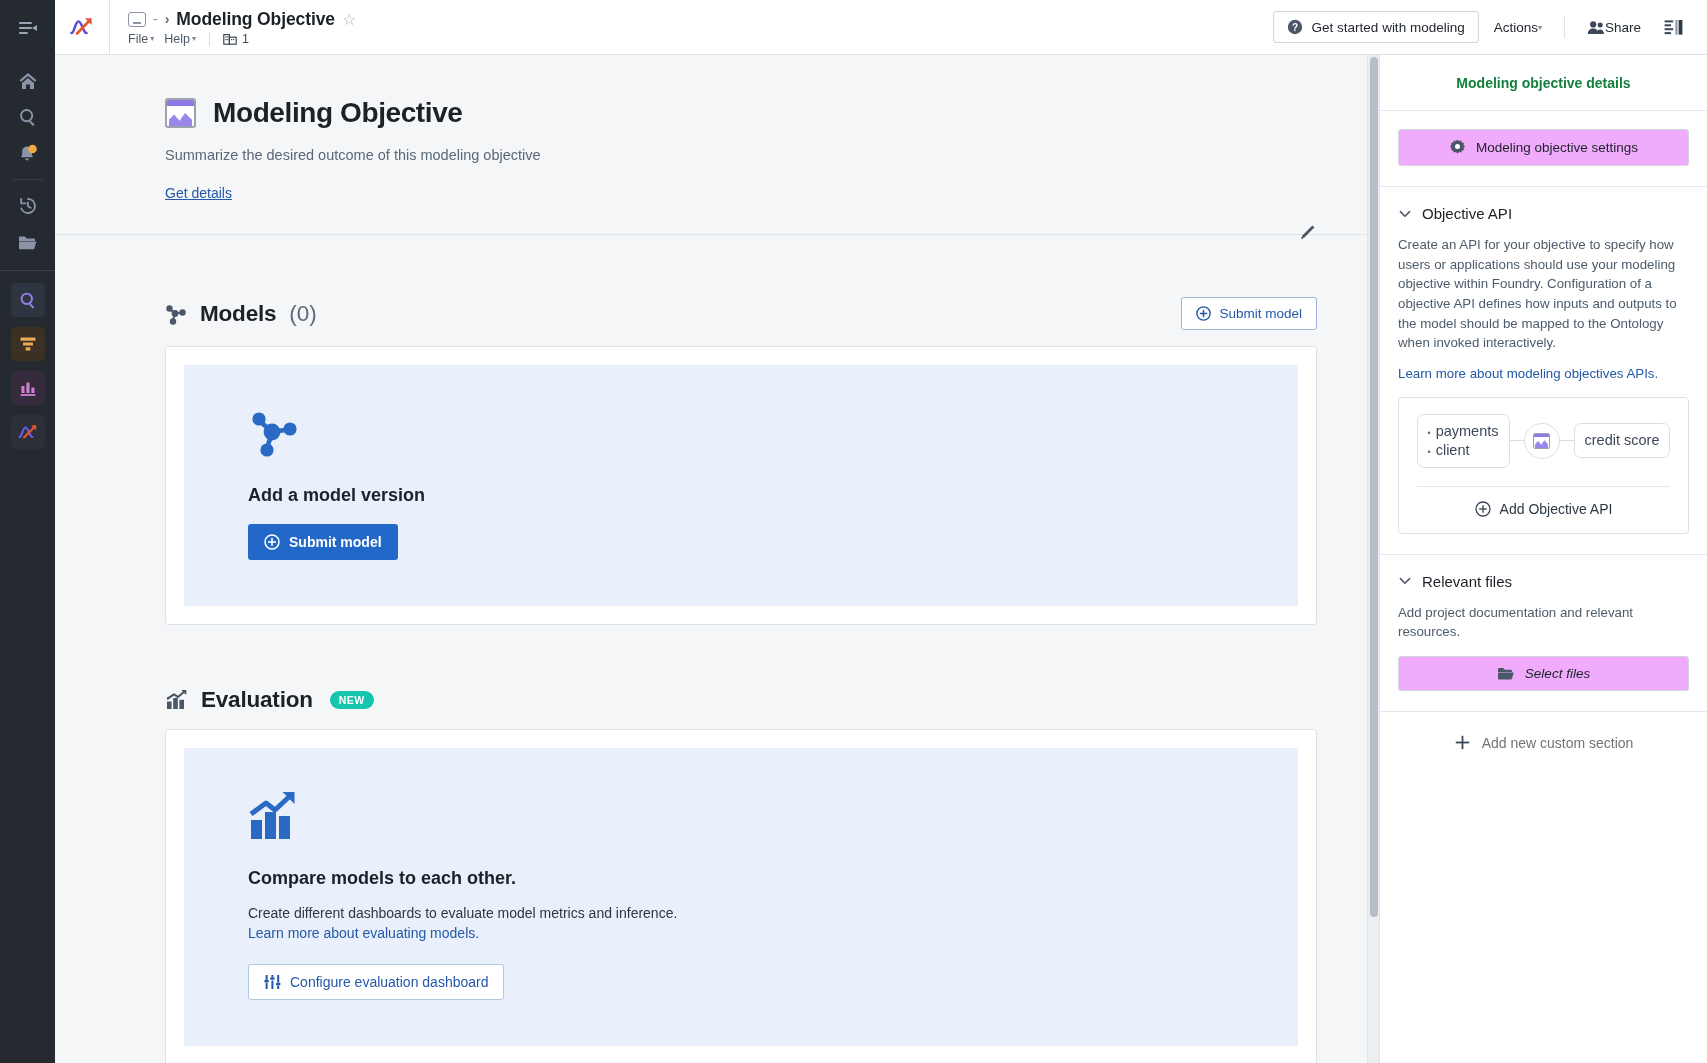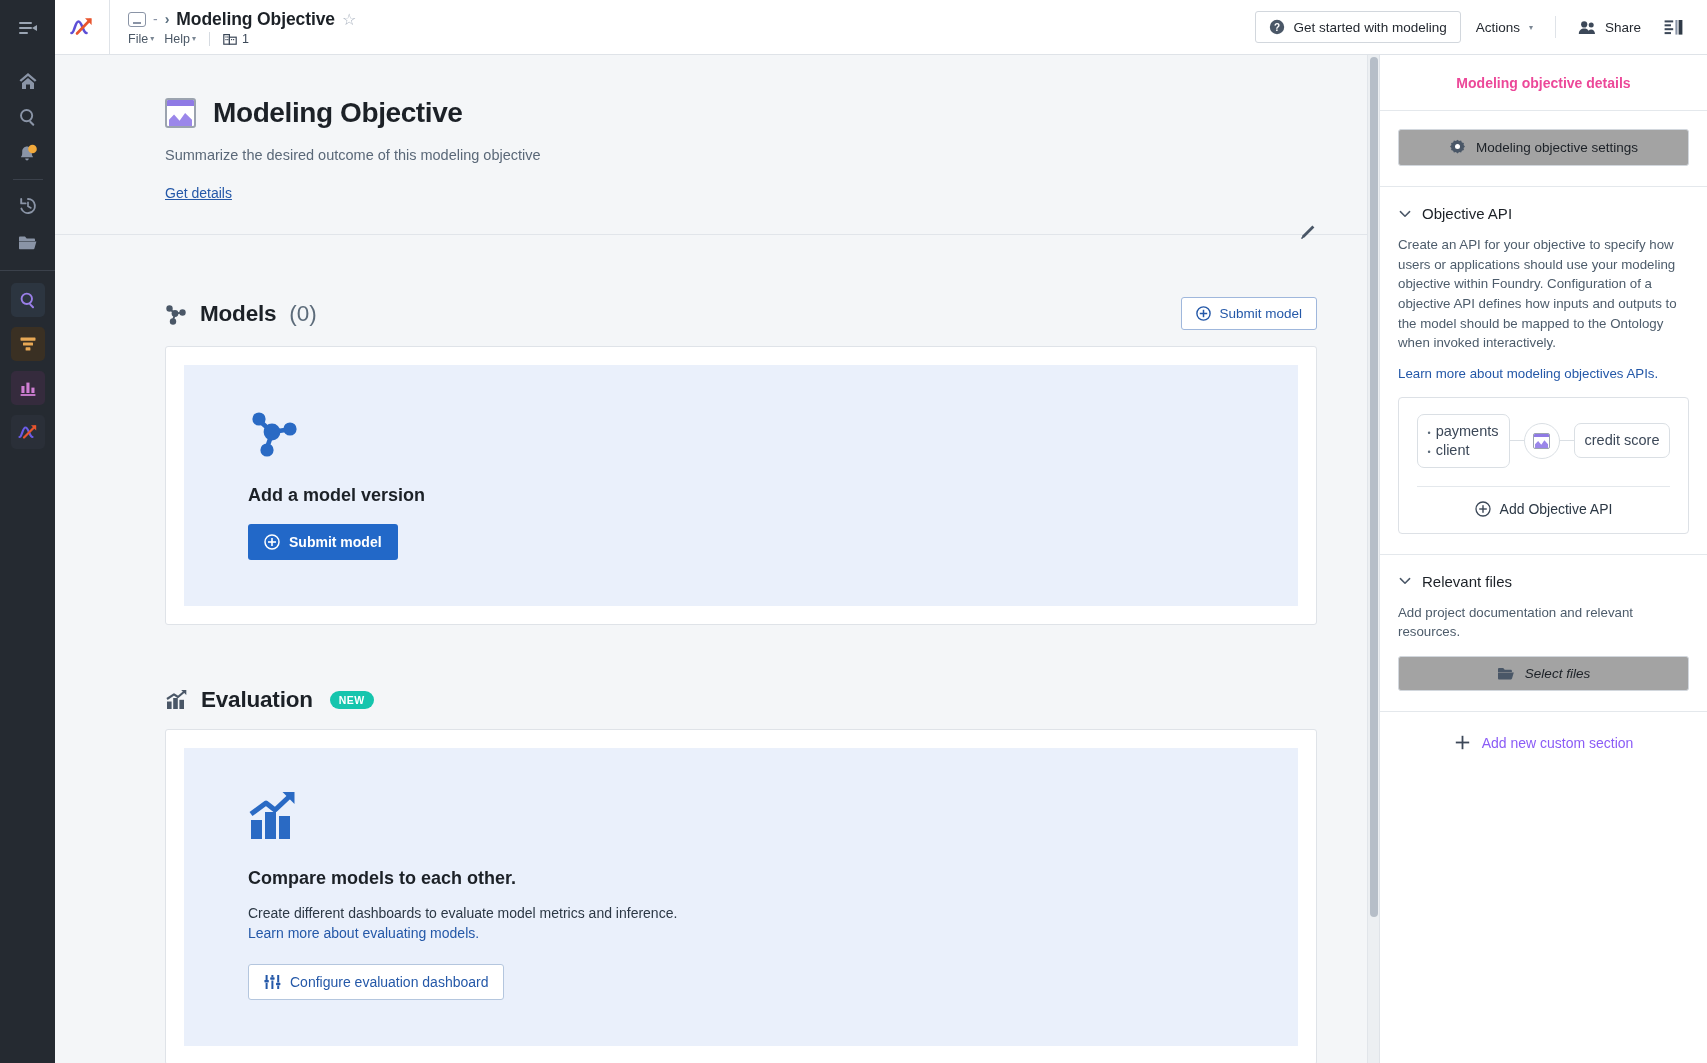--- a/index.html
+++ b/index.html
@@ -67,21 +67,21 @@
   .vdiv { width: 1px; height: 14px; background: #d6dbe1; margin: 0 3px; }
   .branch { display: flex; align-items: center; gap: 5px; color: #3c4858; }
 
   .topbar-right { margin-left: auto; display: flex; align-items: center; gap: 4px; padding-right: 16px; }
   .btn-outline {
     display: flex; align-items: center; gap: 9px;
     border: 1px solid #d2d7dd; border-radius: 3px; background: #fff;
     padding: 7px 13px; font-size: 13.5px; color: #252a31; cursor: pointer;
   }
   .btn-plain {
-    display: flex; align-items: center; gap: 9px;
+    display: flex; align-items: center; gap: 0;
     padding: 7px 11px; font-size: 13.5px; color: #252a31; cursor: pointer;
     background: none; border: none;
   }
   .topdiv { width: 1px; height: 22px; background: #dfe3e8; margin: 0 7px; }
   .icon-btn { padding: 6px 8px; cursor: pointer; display: flex; align-items: center; }
 
   
   .body { flex: 1; display: flex; min-height: 0; }
   .main {
     flex: 1; background: #f4f6f8; overflow: hidden; position: relative;
@@ -149,27 +149,27 @@
     background: #eceff2; border-left: 1px solid #e1e5ea;
   }
   .scrollthumb {
     position: absolute; top: 2px; left: 2px; width: 8px; height: 860px;
     background: #b6bec8; border-radius: 5px; cursor: pointer;
   }
 
   
   .panel { width: 327px; flex: 0 0 327px; background: #fff; display: flex; flex-direction: column; }
   .panel-title {
-    text-align: center; font-size: 14px; font-weight: bold; color: #ec4899;
+    text-align: center; font-size: 14px; font-weight: bold; color: #15803d;
     padding: 20px 0 19px; border-bottom: 1px solid #e4e8ec;
   }
   .panel-sec { padding: 18px 18px 20px; border-bottom: 1px solid #e4e8ec; }
   .panel-btn {
     width: 100%; display: flex; align-items: center; justify-content: center; gap: 10px;
-    border: 1px solid #d2d7dd; border-radius: 3px; background: #a3a3a3;
+    border: 1px solid #d2d7dd; border-radius: 3px; background: #f0abfc;
     padding: 9px 10px; font-size: 13.5px; color: #1c2127; cursor: pointer;
     font-family: "Liberation Sans", sans-serif;
   }
   .panel-collapse { display: flex; align-items: center; gap: 10px; cursor: pointer; }
   .panel-collapse-label { font-size: 15px; color: #1c2127; }
   .panel-p { font-size: 13.3px; color: #4d5c6b; line-height: 1.48; margin-top: 13px; }
   .panel-link { font-size: 13.3px; color: #2458a8; margin-top: 13px; display: inline-block; cursor: pointer; }
 
   .api-box { margin-top: 15px; border: 1px solid #dde1e6; border-radius: 4px; padding: 16px 14px 14px; }
   .api-diagram { display: flex; align-items: center; justify-content: center; }
@@ -193,21 +193,21 @@
     position: absolute; bottom: 0; left: 1px; right: 1px; height: 8px; background: #9b87ea;
     clip-path: polygon(0 100%, 0 55%, 24% 14%, 48% 62%, 72% 6%, 100% 55%, 100% 100%);
   }
   .api-div { height: 1px; background: #e4e8ec; margin: 18px 4px 0; }
   .api-add {
     display: flex; align-items: center; justify-content: center; gap: 9px;
     padding: 14px 0 2px; font-size: 14px; color: #2c3845; cursor: pointer;
   }
   .panel-add {
     display: flex; align-items: center; justify-content: center; gap: 11px;
-    padding: 22px 12px; font-size: 14px; color: #8b5cf6; cursor: pointer;
+    padding: 22px 12px; font-size: 14px; color: #737373; cursor: pointer;
   }
   svg { display: block; }
 </style>
 </head>
 <body>
 
 <div class="app">
 
   <div class="rail">
     <div class="rail-top">

